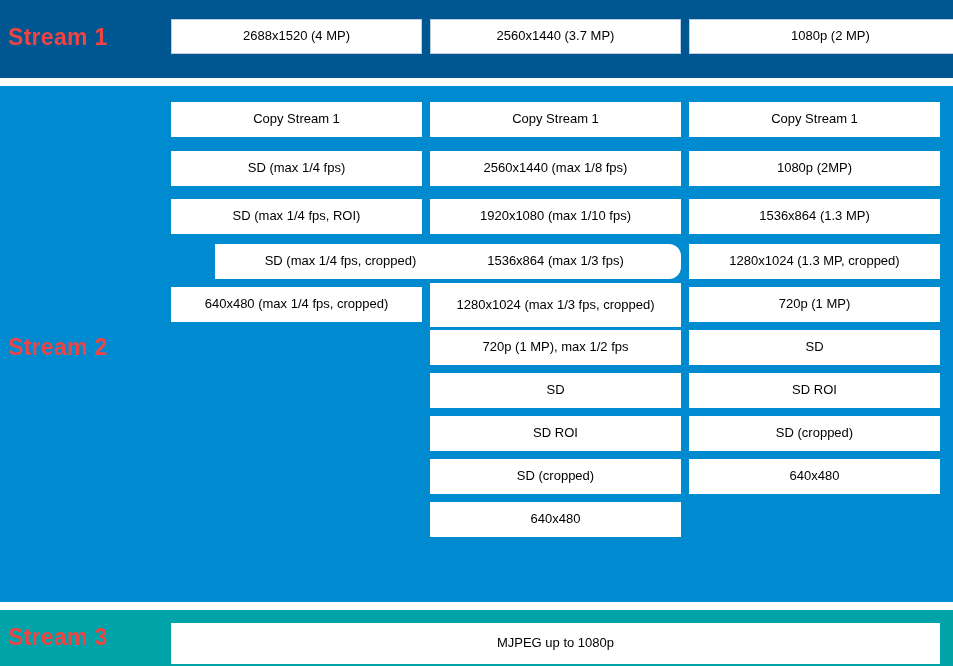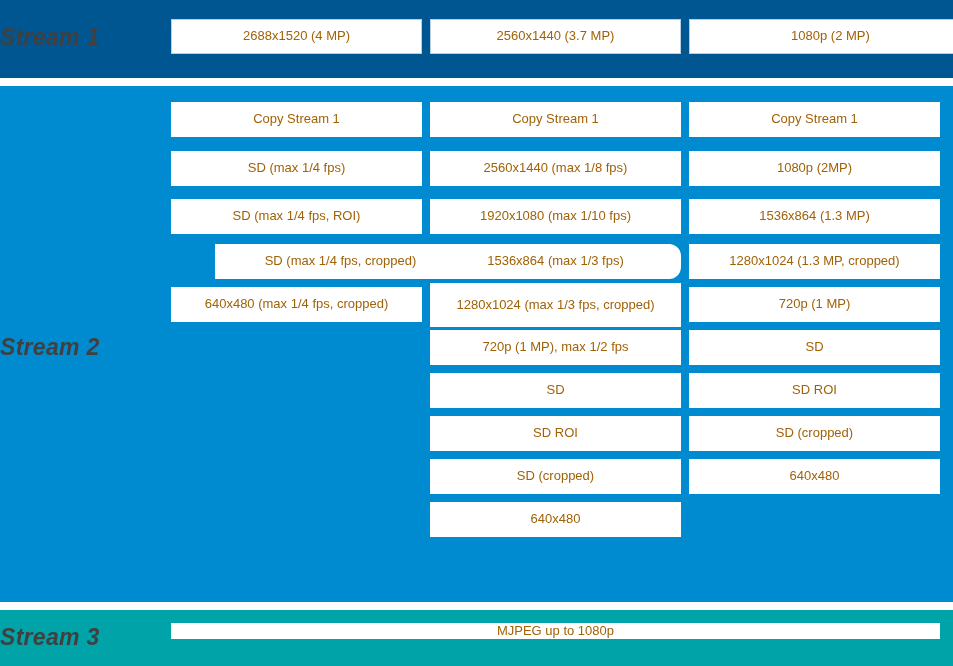--- a/index.html
+++ b/index.html
@@ -40,38 +40,37 @@
   }
   .band-stream3 {
     top: 610px;
     height: 56px;
     background: #00A3A8;
   }
 
   
   .stream-label {
     position: absolute;
-    left: 0;
-    color: #404040;
-    font-style: italic;
+    left: 8px;
+    color: #ef4444;
     font-weight: bold;
     font-size: 23px;
     letter-spacing: 0.3px;
     white-space: nowrap;
   }
   .label-s1 { top: 24px; }
   .label-s2 { top: 334px; }
   .label-s3 { top: 624px; }
 
   
   .cell {
     position: absolute;
     box-sizing: border-box;
     background: #ffffff;
-    color: #a16207;
+    color: #000000;
     font-size: 13px;
     line-height: 1.15;
     text-align: center;
     display: flex;
     align-items: center;
     justify-content: center;
     padding: 2px 6px;
   }
   .cell.bordered {
     border: 1px solid #b9cfe0;
@@ -88,21 +87,21 @@
   .s2-col2 { left: 430px; width: 251px; }
   .s2-col3 { left: 689px; width: 251px; }
   .s2-cell { height: 35px; }
   .s2-cell-tall { height: 44px; }
 
   
   .s3-cell {
     top: 623px;
     left: 171px;
     width: 769px;
-    height: 16px;
+    height: 41px;
   }
 </style>
 </head>
 <body>
 
 <div id="page">
 
   <div class="band band-stream1"></div>
 
   <div class="stream-label label-s1">Stream 1</div>

